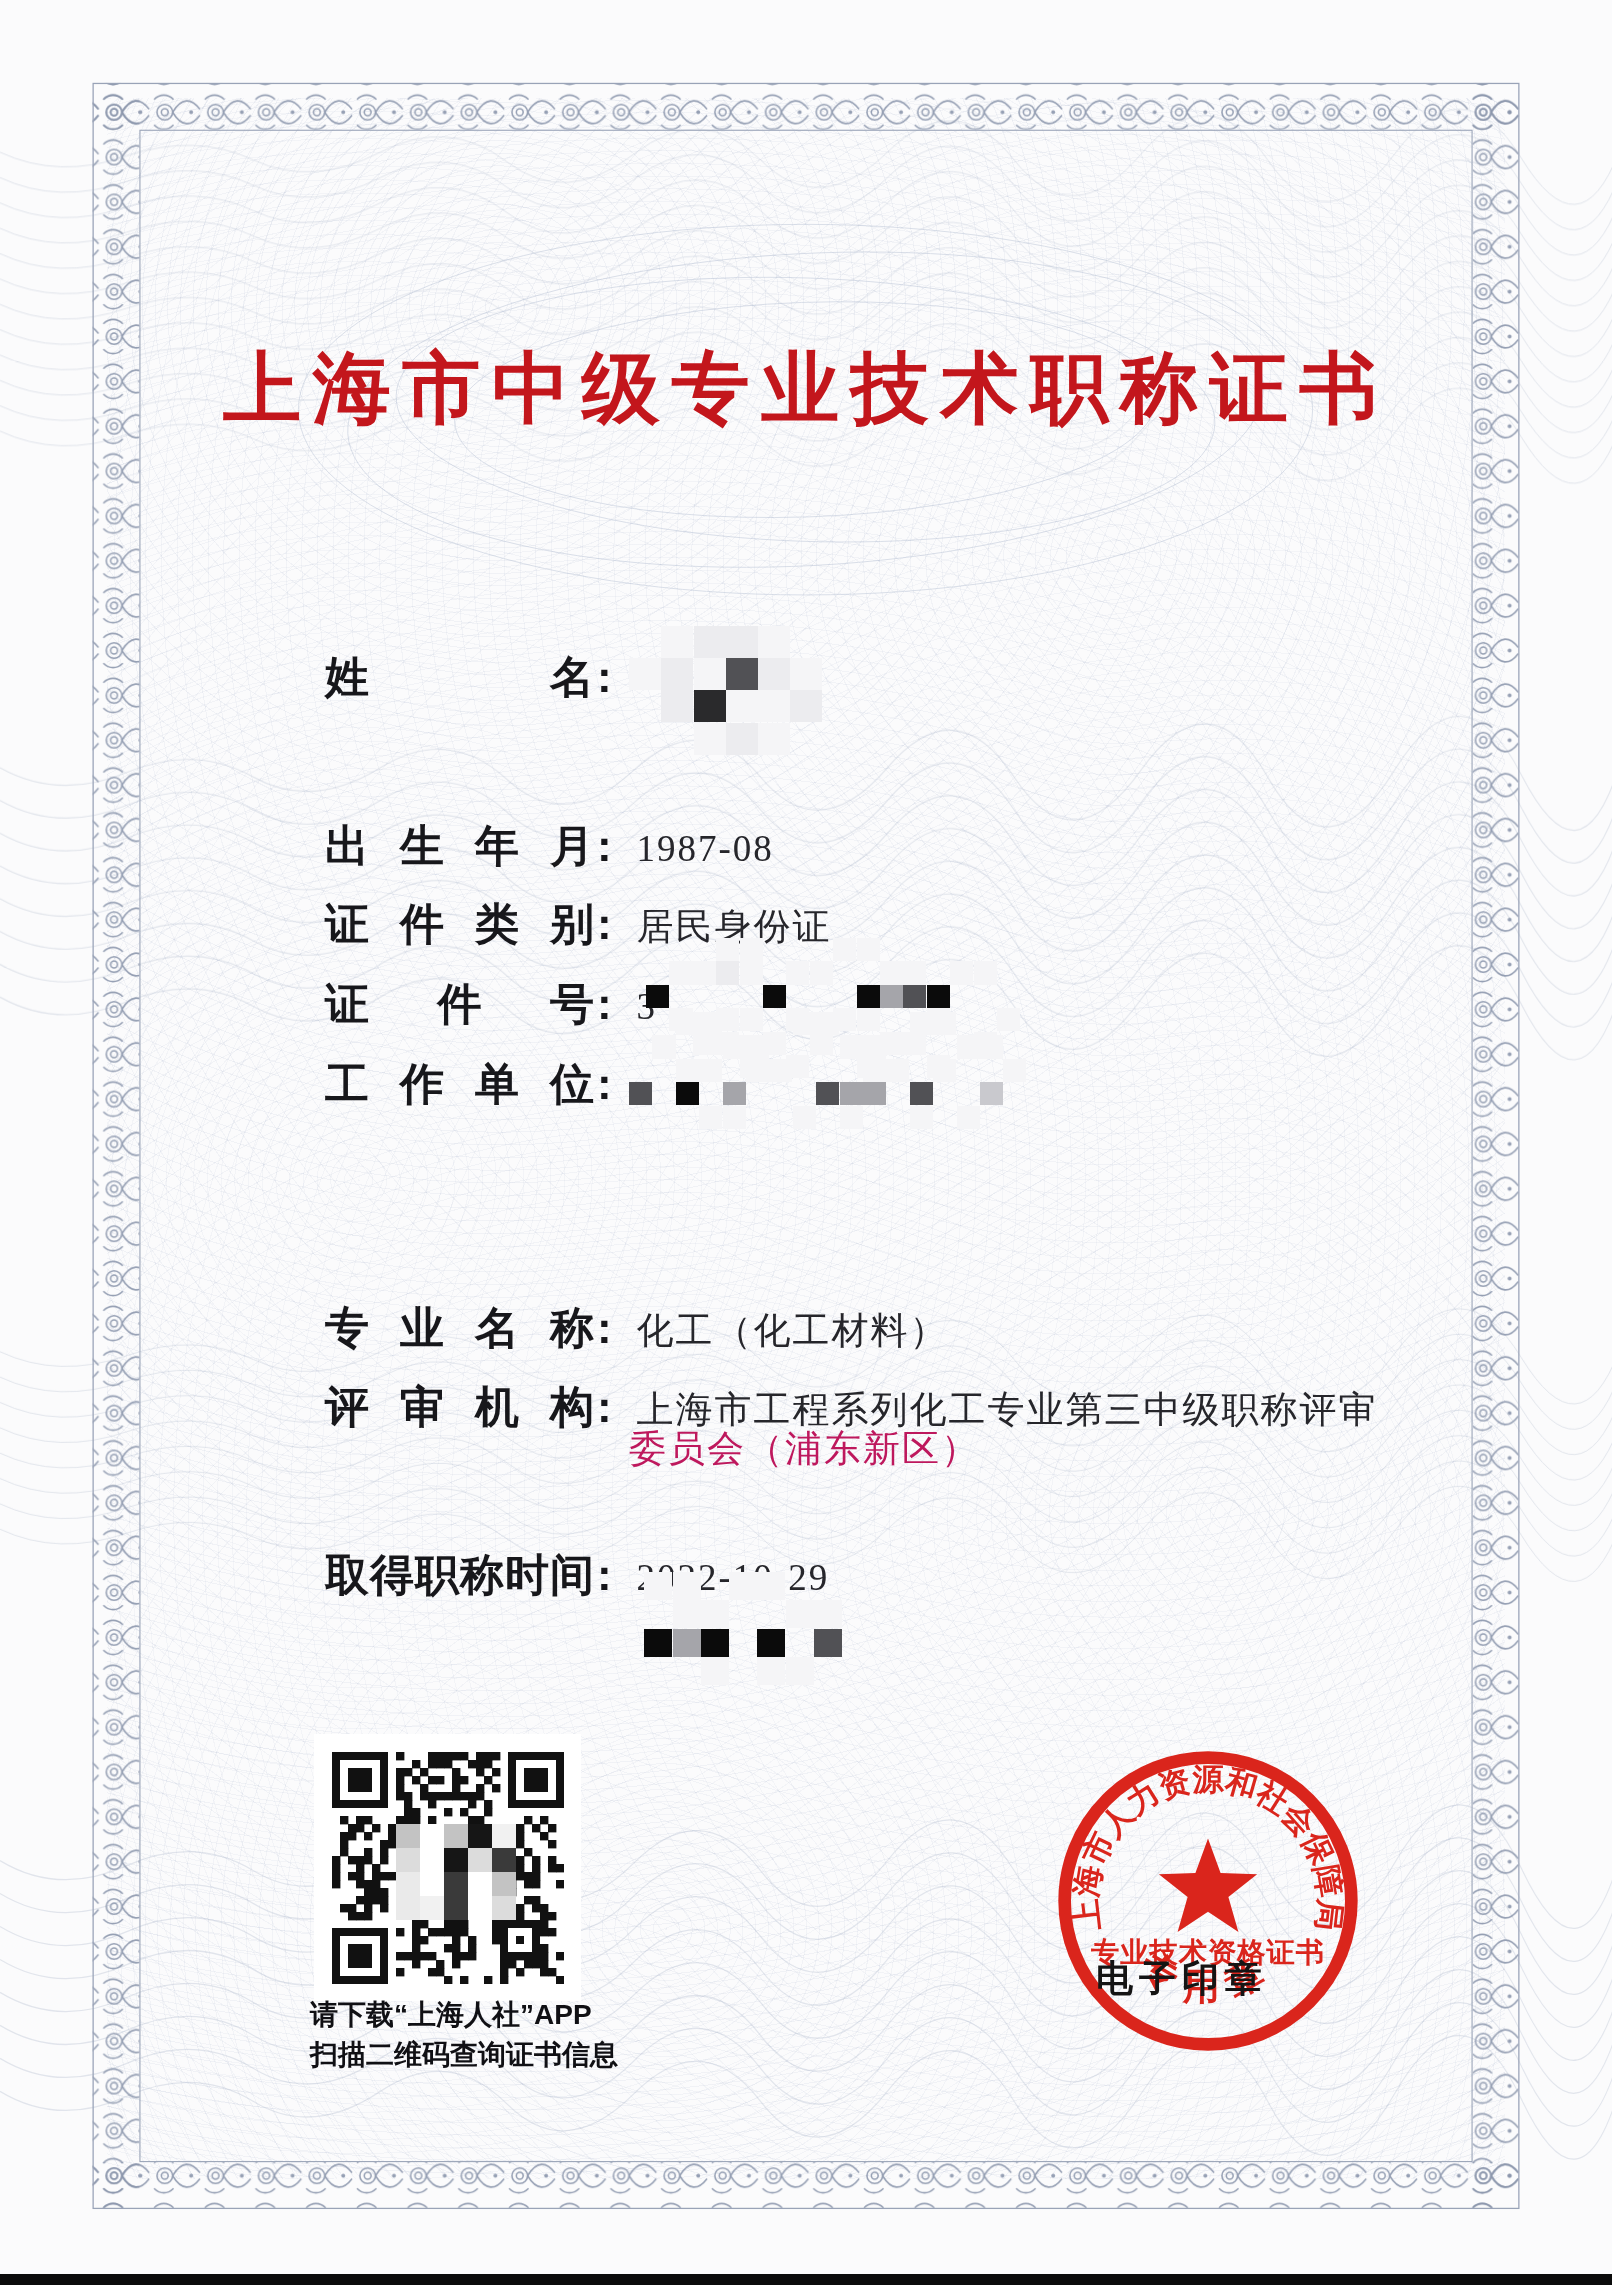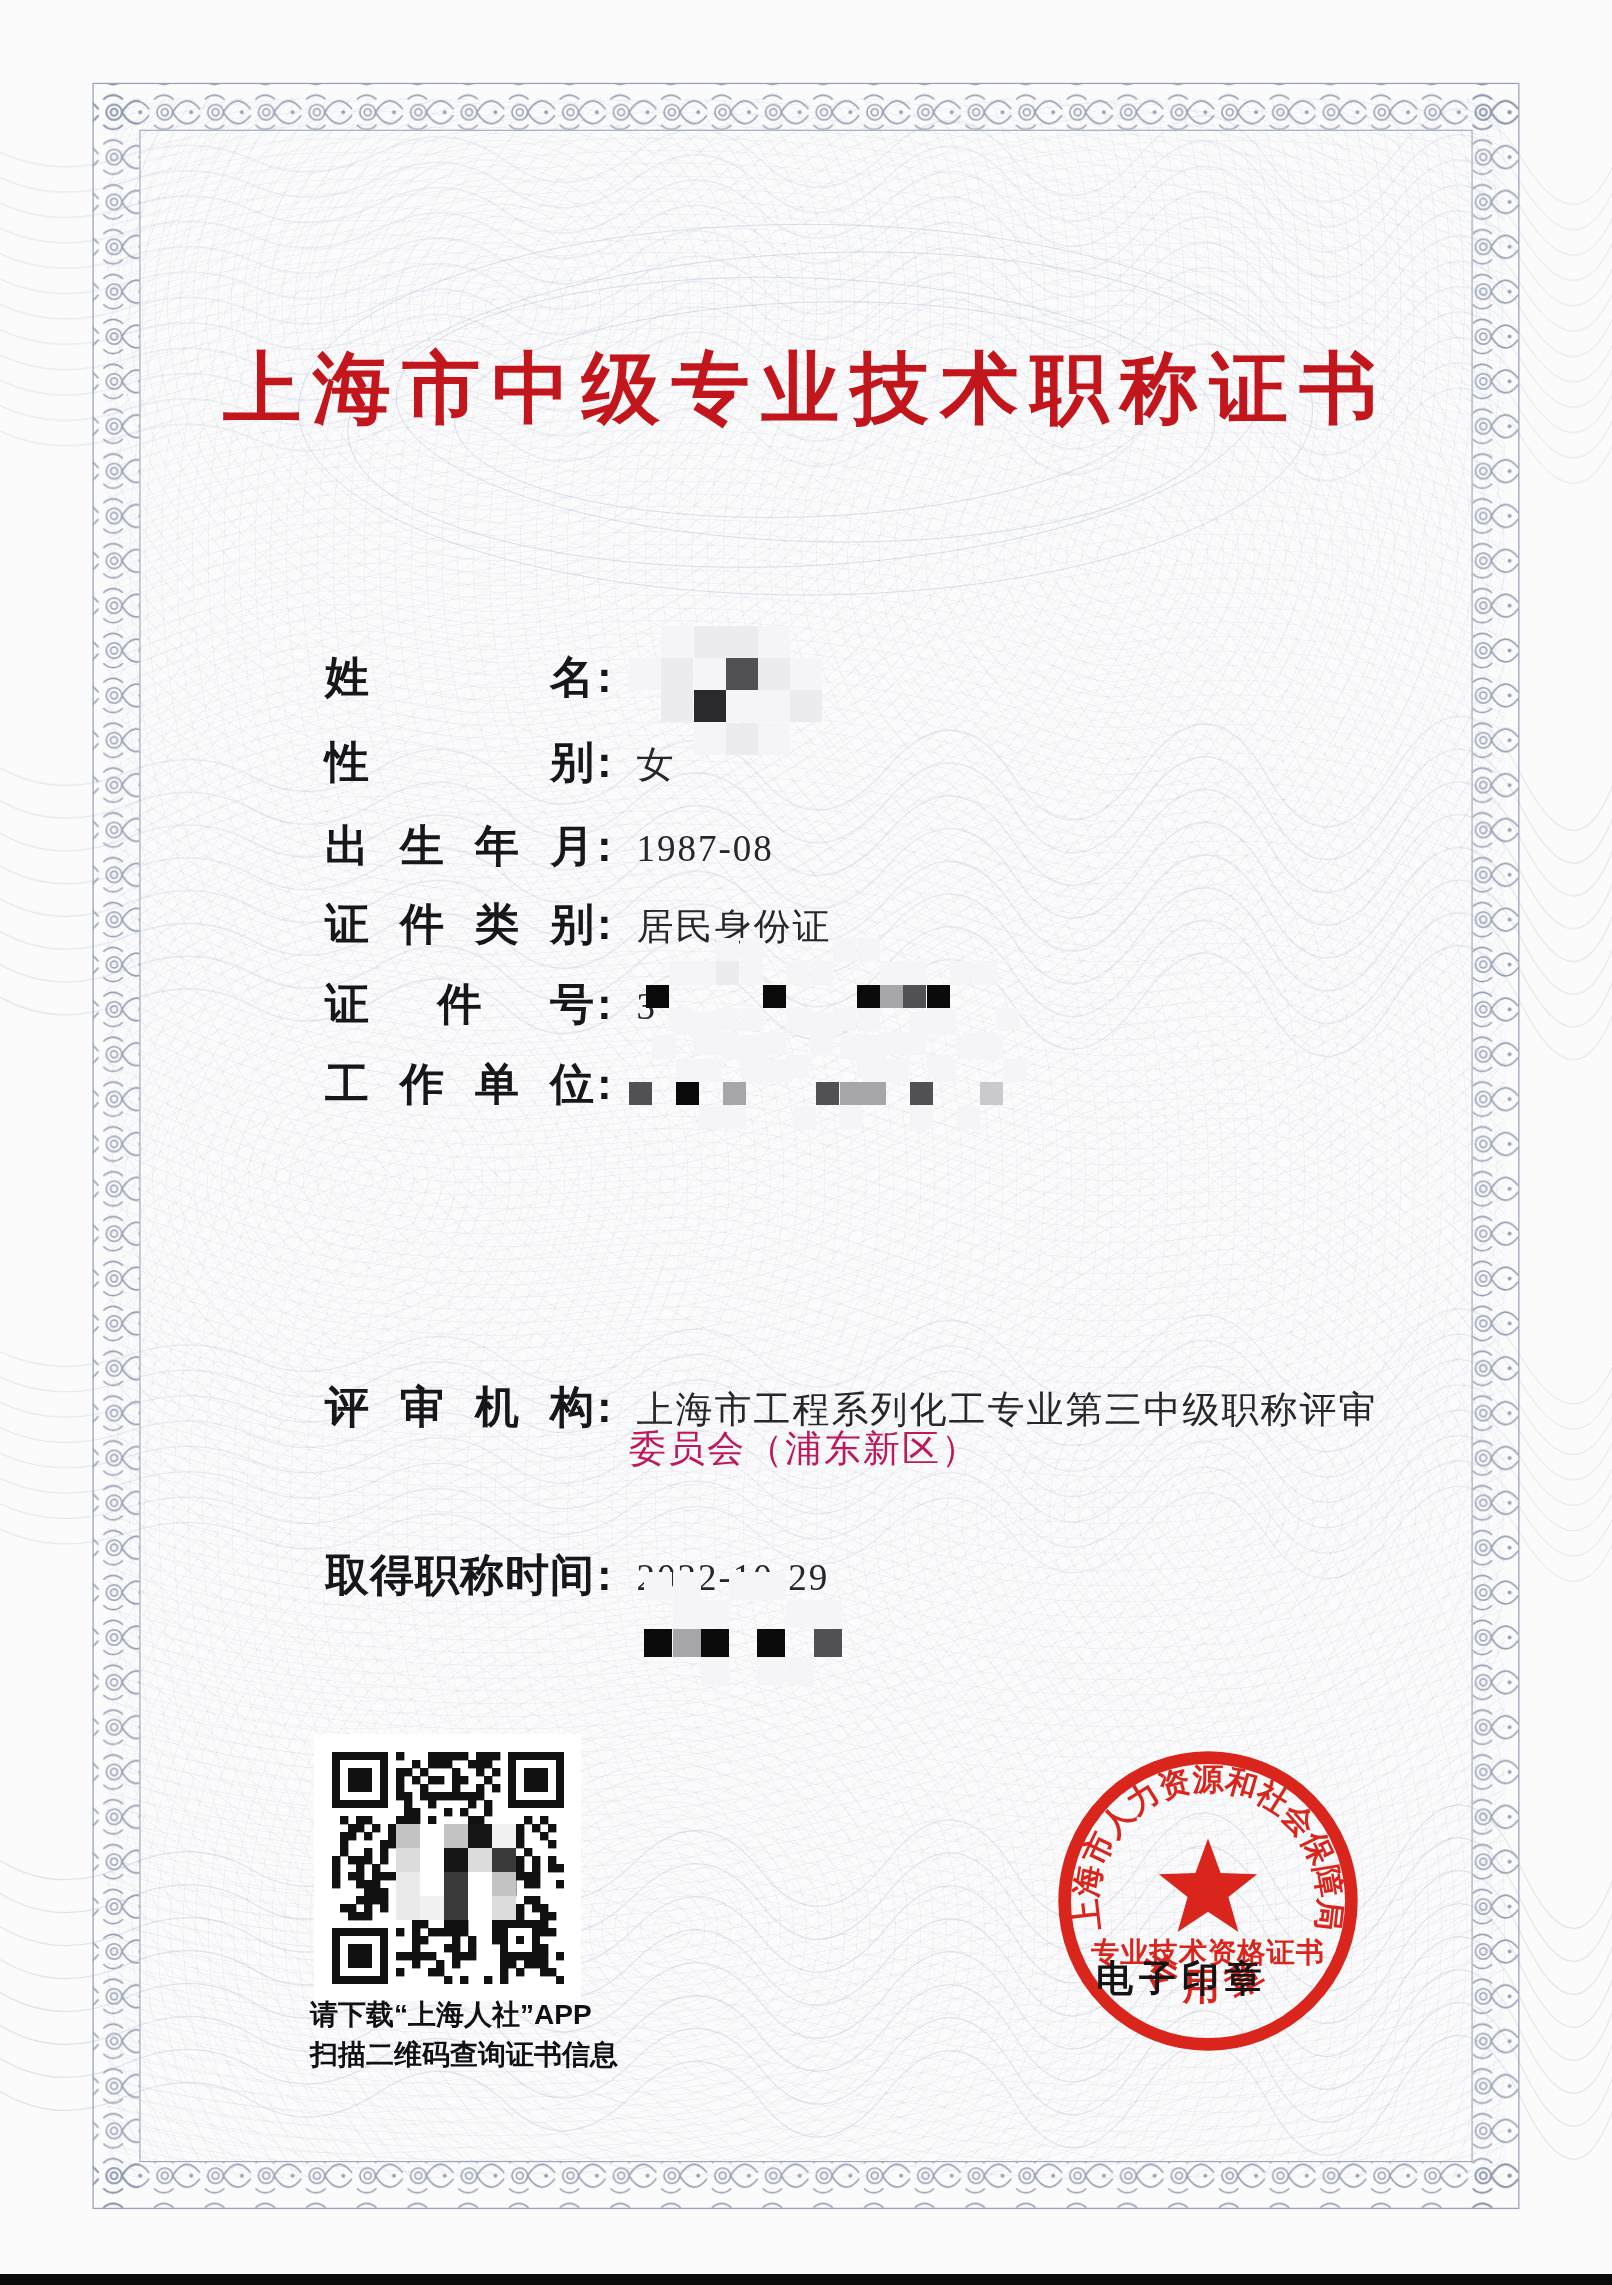--- a/index.html
+++ b/index.html
@@ -120,34 +120,34 @@
     <rect x="1510" y="85" width="48" height="2180" fill="url(#lace)"></rect>
     <rect x="95.5" y="85.5" width="1462" height="2179" fill="none" stroke="#99a3b7" stroke-width="1.3"></rect>
     <rect x="143.5" y="133.5" width="1366" height="2083" fill="none" stroke="#99a3b7" stroke-width="1.1"></rect>
   </svg>
 
   <div class="title">上海市中级专业技术职称证书</div>
 
   <div class="row" style="top:648px">
     <span class="lab">姓名</span><span class="colon">:</span><span class="val"></span>
   </div>
-  <div class="row" style="top:733px">
-    <span class="lab">性别</span><span class="colon">:</span><span class="val">女</span>
-  </div>
   <div class="row" style="top:817px">
     <span class="lab">出生年月</span><span class="colon">:</span><span class="val">1987-08</span>
   </div>
   <div class="row" style="top:895px">
     <span class="lab">证件类别</span><span class="colon">:</span><span class="val">居民身份证</span>
   </div>
   <div class="row" style="top:975px">
     <span class="lab">证件号</span><span class="colon">:</span><span class="val">3</span>
   </div>
   <div class="row" style="top:1055px">
     <span class="lab">工作单位</span><span class="colon">:</span><span class="val"></span>
+  </div>
+  <div class="row" style="top:1299px">
+    <span class="lab">专业名称</span><span class="colon">:</span><span class="val">化工（化工材料）</span>
   </div>
   <div class="row" style="top:1378px">
     <span class="lab">评审机构</span><span class="colon">:</span><span class="val">上海市工程系列化工专业第三中级职称评审</span>
   </div>
   <div class="val-line2">委员会（浦东新区）</div>
   <div class="row" style="top:1546px">
     <span class="lab">取得职称时间</span><span class="colon">:</span><span class="val">2022-10-29</span>
   </div>
 
   <div id="mosaic-layer">

